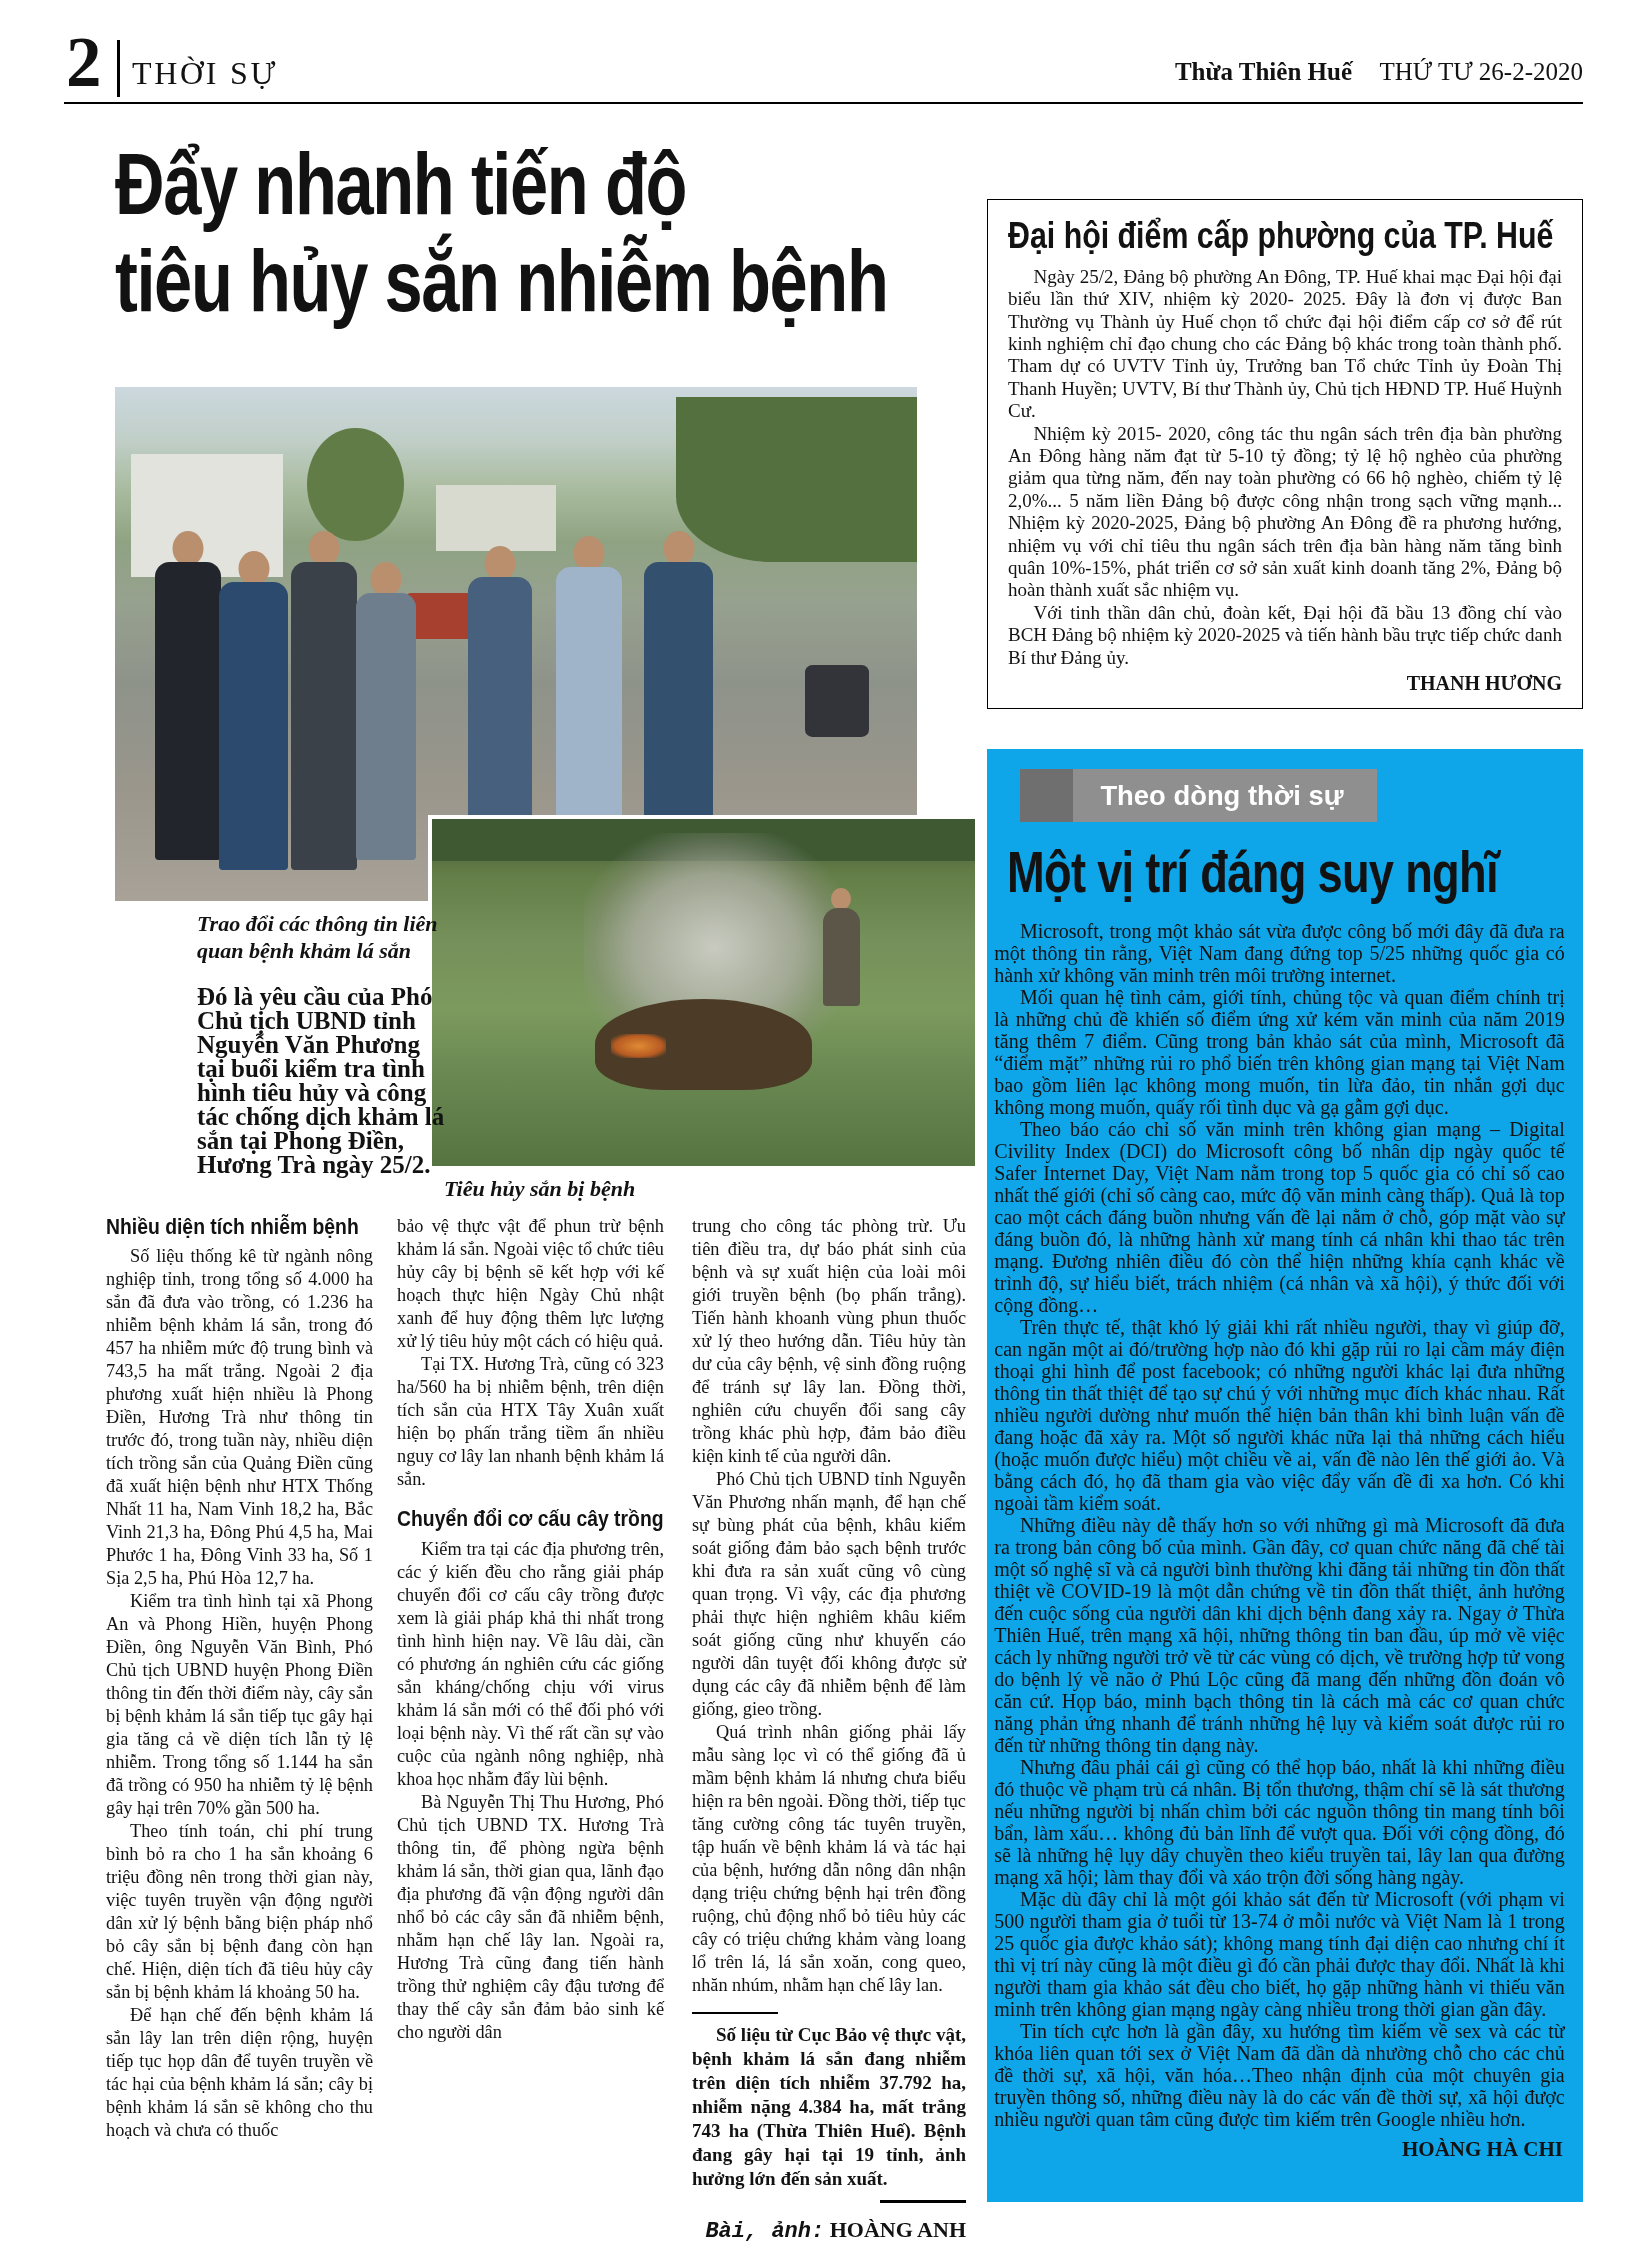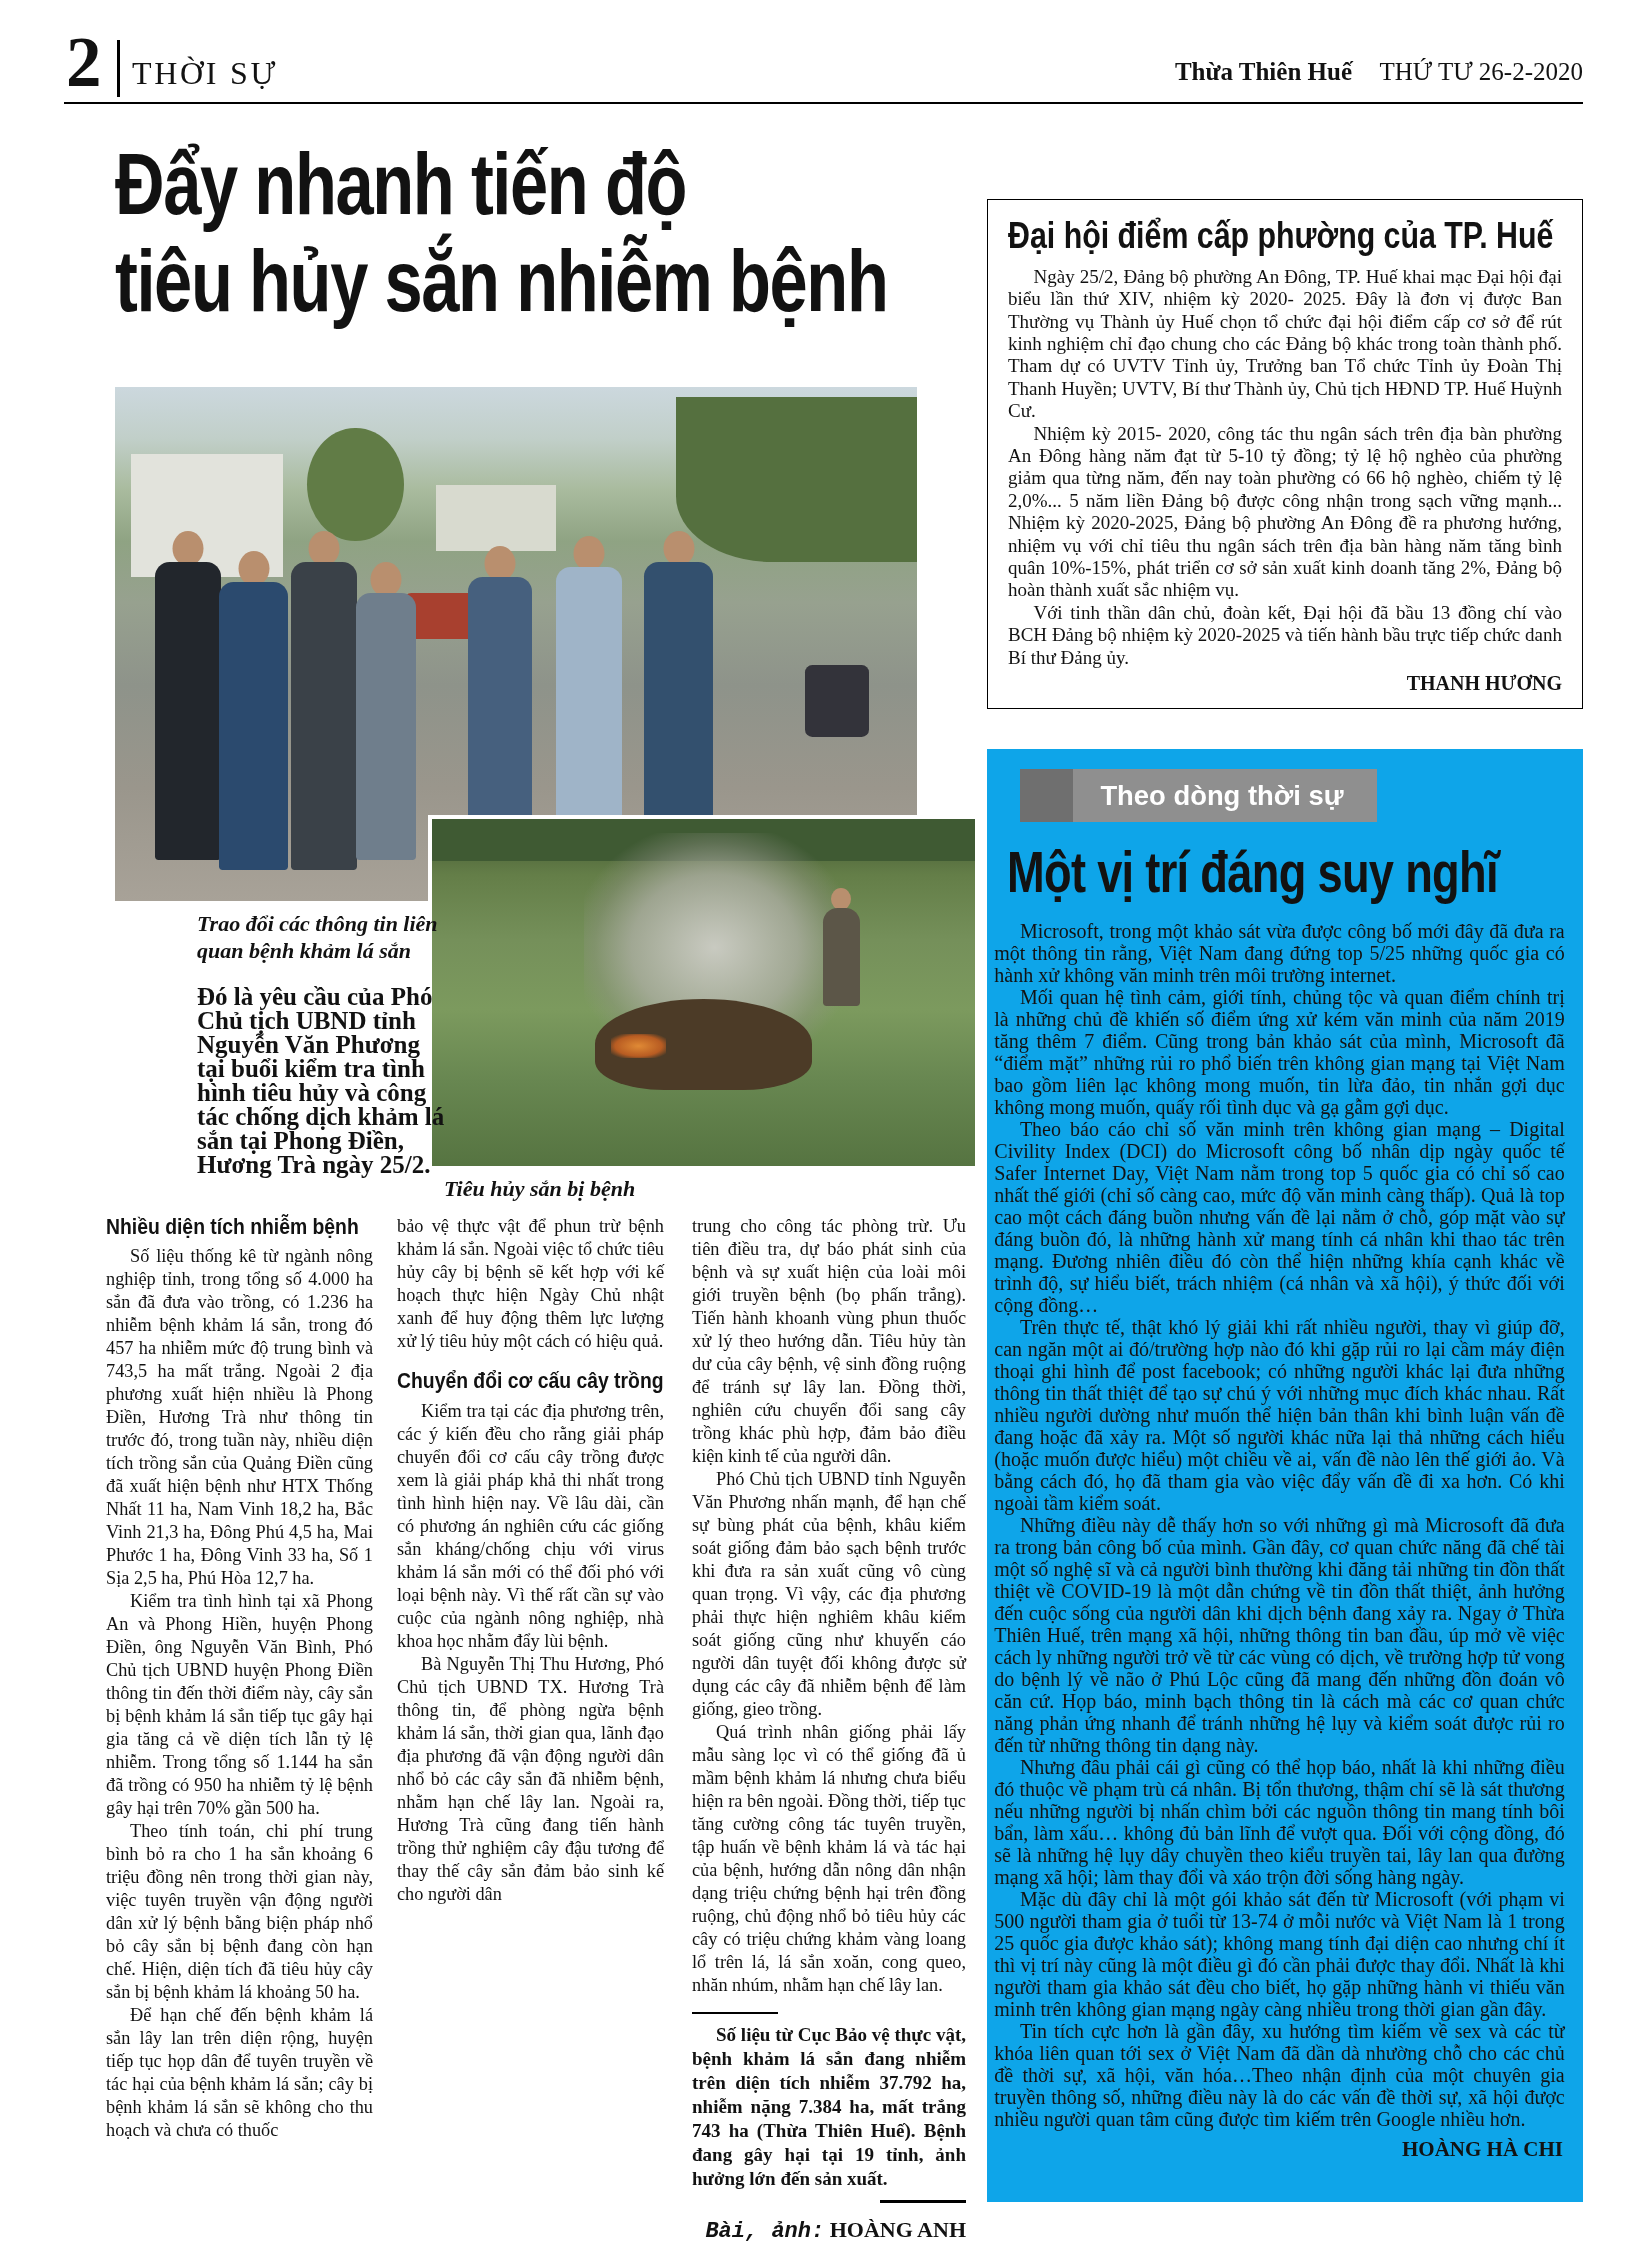--- a/index.html
+++ b/index.html
@@ -164,31 +164,32 @@
   <div class="abs col col1">
     <div class="subhead">Nhiều diện tích nhiễm bệnh</div>
     <p>Số liệu thống kê từ ngành nông nghiệp tỉnh, trong tổng số 4.000 ha sắn đã đưa vào trồng, có 1.236 ha nhiễm bệnh khảm lá sắn, trong đó 457 ha nhiễm mức độ trung bình và 743,5 ha mất trắng. Ngoài 2 địa phương xuất hiện nhiều là Phong Điền, Hương Trà như thông tin trước đó, trong tuần này, nhiều diện tích trồng sắn của Quảng Điền cũng đã xuất hiện bệnh như HTX Thống Nhất 11 ha, Nam Vinh 18,2 ha, Bắc Vinh 21,3 ha, Đông Phú 4,5 ha, Mai Phước 1 ha, Đông Vinh 33 ha, Số 1 Sịa 2,5 ha, Phú Hòa 12,7 ha.</p>
     <p>Kiểm tra tình hình tại xã Phong An và Phong Hiền, huyện Phong Điền, ông Nguyễn Văn Bình, Phó Chủ tịch UBND huyện Phong Điền thông tin đến thời điểm này, cây sắn bị bệnh khảm lá sắn tiếp tục gây hại gia tăng cả về diện tích lẫn tỷ lệ nhiễm. Trong tổng số 1.144 ha sắn đã trồng có 950 ha nhiễm tỷ lệ bệnh gây hại trên 70% gần 500 ha.</p>
     <p>Theo tính toán, chi phí trung bình bỏ ra cho 1 ha sắn khoảng 6 triệu đồng nên trong thời gian này, việc tuyên truyền vận động người dân xử lý bệnh bằng biện pháp nhổ bỏ cây sắn bị bệnh đang còn hạn chế. Hiện, diện tích đã tiêu hủy cây sắn bị bệnh khảm lá khoảng 50 ha.</p>
     <p>Để hạn chế đến bệnh khảm lá sắn lây lan trên diện rộng, huyện tiếp tục họp dân để tuyên truyền về tác hại của bệnh khảm lá sắn; cây bị bệnh khảm lá sắn sẽ không cho thu hoạch và chưa có thuốc</p>
   </div>
 
   <div class="abs col col2">
     <p class="cont">bảo vệ thực vật để phun trừ bệnh khảm lá sắn. Ngoài việc tổ chức tiêu hủy cây bị bệnh sẽ kết hợp với kế hoạch thực hiện Ngày Chủ nhật xanh để huy động thêm lực lượng xử lý tiêu hủy một cách có hiệu quả.</p>
+    <p>Tại TX. Hương Trà, cũng có 323 ha/560 ha bị nhiễm bệnh, trên diện tích sắn của HTX Tây Xuân xuất hiện bọ phấn trắng tiềm ẩn nhiều nguy cơ lây lan nhanh bệnh khảm lá sắn.</p>
     <div class="subhead subhead2">Chuyển đổi cơ cấu cây trồng</div>
     <p>Kiểm tra tại các địa phương trên, các ý kiến đều cho rằng giải pháp chuyển đổi cơ cấu cây trồng được xem là giải pháp khả thi nhất trong tình hình hiện nay. Về lâu dài, cần có phương án nghiên cứu các giống sắn kháng/chống chịu với virus khảm lá sắn mới có thể đối phó với loại bệnh này. Vì thế rất cần sự vào cuộc của ngành nông nghiệp, nhà khoa học nhằm đẩy lùi bệnh.</p>
     <p>Bà Nguyễn Thị Thu Hương, Phó Chủ tịch UBND TX. Hương Trà thông tin, để phòng ngừa bệnh khảm lá sắn, thời gian qua, lãnh đạo địa phương đã vận động người dân nhổ bỏ các cây sắn đã nhiễm bệnh, nhằm hạn chế lây lan. Ngoài ra, Hương Trà cũng đang tiến hành trồng thử nghiệm cây đậu tương để thay thế cây sắn đảm bảo sinh kế cho người dân</p>
   </div>
 
   <div class="abs col col3">
     <p class="cont">trung cho công tác phòng trừ. Ưu tiên điều tra, dự báo phát sinh của bệnh và sự xuất hiện của loài môi giới truyền bệnh (bọ phấn trắng). Tiến hành khoanh vùng phun thuốc xử lý theo hướng dẫn. Tiêu hủy tàn dư của cây bệnh, vệ sinh đồng ruộng để tránh sự lây lan. Đồng thời, nghiên cứu chuyển đổi sang cây trồng khác phù hợp, đảm bảo điều kiện kinh tế của người dân.</p>
     <p>Phó Chủ tịch UBND tỉnh Nguyễn Văn Phương nhấn mạnh, để hạn chế sự bùng phát của bệnh, khâu kiểm soát giống đảm bảo sạch bệnh trước khi đưa ra sản xuất cũng vô cùng quan trọng. Vì vậy, các địa phương phải thực hiện nghiêm khâu kiểm soát giống cũng như khuyến cáo người dân tuyệt đối không được sử dụng các cây đã nhiễm bệnh để làm giống, gieo trồng.</p>
     <p>Quá trình nhân giống phải lấy mẫu sàng lọc vì có thể giống đã ủ mầm bệnh khảm lá nhưng chưa biểu hiện ra bên ngoài. Đồng thời, tiếp tục tăng cường công tác tuyên truyền, tập huấn về bệnh khảm lá và tác hại của bệnh, hướng dẫn nông dân nhận dạng triệu chứng bệnh hại trên đồng ruộng, chủ động nhổ bỏ tiêu hủy các cây có triệu chứng khảm vàng loang lổ trên lá, lá sắn xoăn, cong queo, nhăn nhúm, nhằm hạn chế lây lan.</p>
     <div class="note-rule"></div>
-    <div class="note-text">Số liệu từ Cục Bảo vệ thực vật, bệnh khảm lá sắn đang nhiễm trên diện tích nhiễm 37.792 ha, nhiễm nặng 7.384 ha, mất trắng 743 ha (Thừa Thiên Huế). Bệnh đang gây hại tại 19 tỉnh, ảnh hưởng lớn đến sản xuất.</div>
+    <div class="note-text">Số liệu từ Cục Bảo vệ thực vật, bệnh khảm lá sắn đang nhiễm trên diện tích nhiễm 37.792 ha, nhiễm nặng 4.384 ha, mất trắng 743 ha (Thừa Thiên Huế). Bệnh đang gây hại tại 19 tỉnh, ảnh hưởng lớn đến sản xuất.</div>
     <div class="note-rule note-rule-bottom"></div>
     <div class="article-byline">
       <span class="byline-prefix">Bài, ảnh:</span>
       <span> </span>
       <span class="byline-name">HOÀNG ANH</span>
     </div>
   </div>
 
   <div class="abs ward-box">
     <div class="ward-title">Đại hội điểm cấp phường của TP. Huế</div>

